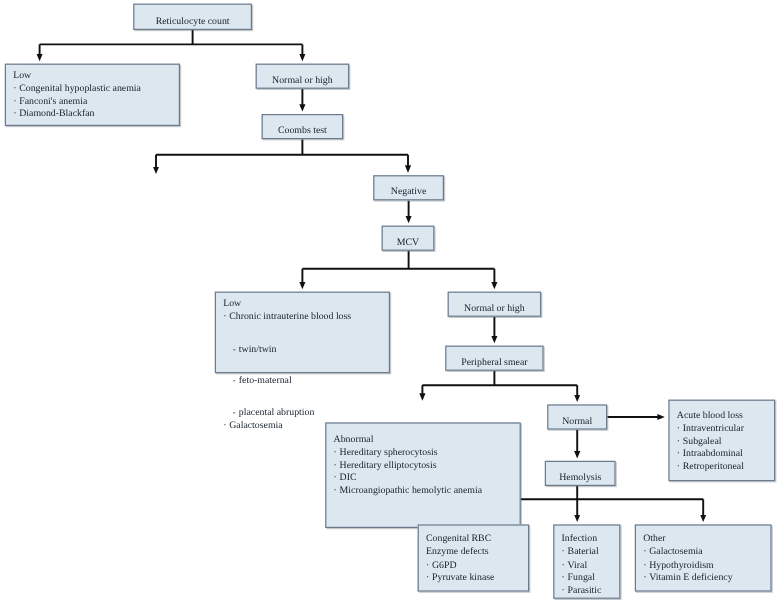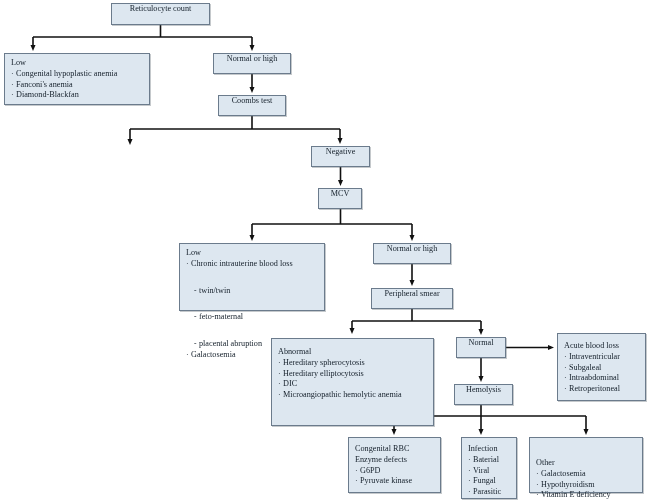--- a/index.html
+++ b/index.html
@@ -35,21 +35,21 @@
     background: #dde7f0;
     border: 1px solid #6b7b8c;
     box-shadow: 1px 1px 0 rgba(90,100,110,0.35);
     font-size: 8.2px;
     line-height: 1.32;
     color: #15202b;
     z-index: 2;
   }
   .node.center {
     display: flex;
-    align-items: flex-start;
+    align-items: flex-end;
     justify-content: center;
     text-align: center;
     padding: 0 4px;
   }
   .node.list {
     padding: 4px 5px 4px 6px;
   }
   .node .title {
     display: block;
     white-space: nowrap;
@@ -177,21 +177,21 @@
   </div>
 
   <div class="node center" style="left:373px;top:243px;width:78px;height:21px;">
     <span class="title">Normal or high</span>
   </div>
 
   <div class="node center" style="left:371px;top:288px;width:82px;height:21px;">
     <span class="title">Peripheral smear</span>
   </div>
 
-  <div class="node list" style="left:271px;top:338px;width:163px;height:88px;padding-top:8px;">
+  <div class="node list" style="left:271px;top:352px;width:163px;height:88px;padding-top:8px;">
     <span class="title">Abnormal</span>
     <ul>
       <li>Hereditary spherocytosis</li>
       <li>Hereditary elliptocytosis</li>
       <li>DIC</li>
       <li>Microangiopathic hemolytic anemia</li>
     </ul>
   </div>
 
   <div class="node center" style="left:456px;top:337px;width:50px;height:21px;">
@@ -224,21 +224,21 @@
   <div class="node list" style="left:461px;top:437px;width:56px;height:62px;padding-top:6px;">
     <span class="title">Infection</span>
     <ul>
       <li>Baterial</li>
       <li>Viral</li>
       <li>Fungal</li>
       <li>Parasitic</li>
     </ul>
   </div>
 
-  <div class="node list" style="left:529px;top:437px;width:114px;height:56px;padding-top:20px;">
+  <div class="node list" style="left:529px;top:437px;width:114px;height:56px;padding-top:6px;">
     <span class="title">Other</span>
     <ul>
       <li>Galactosemia</li>
       <li>Hypothyroidism</li>
       <li>Vitamin E deficiency</li>
     </ul>
   </div>
 
 </div>
 

